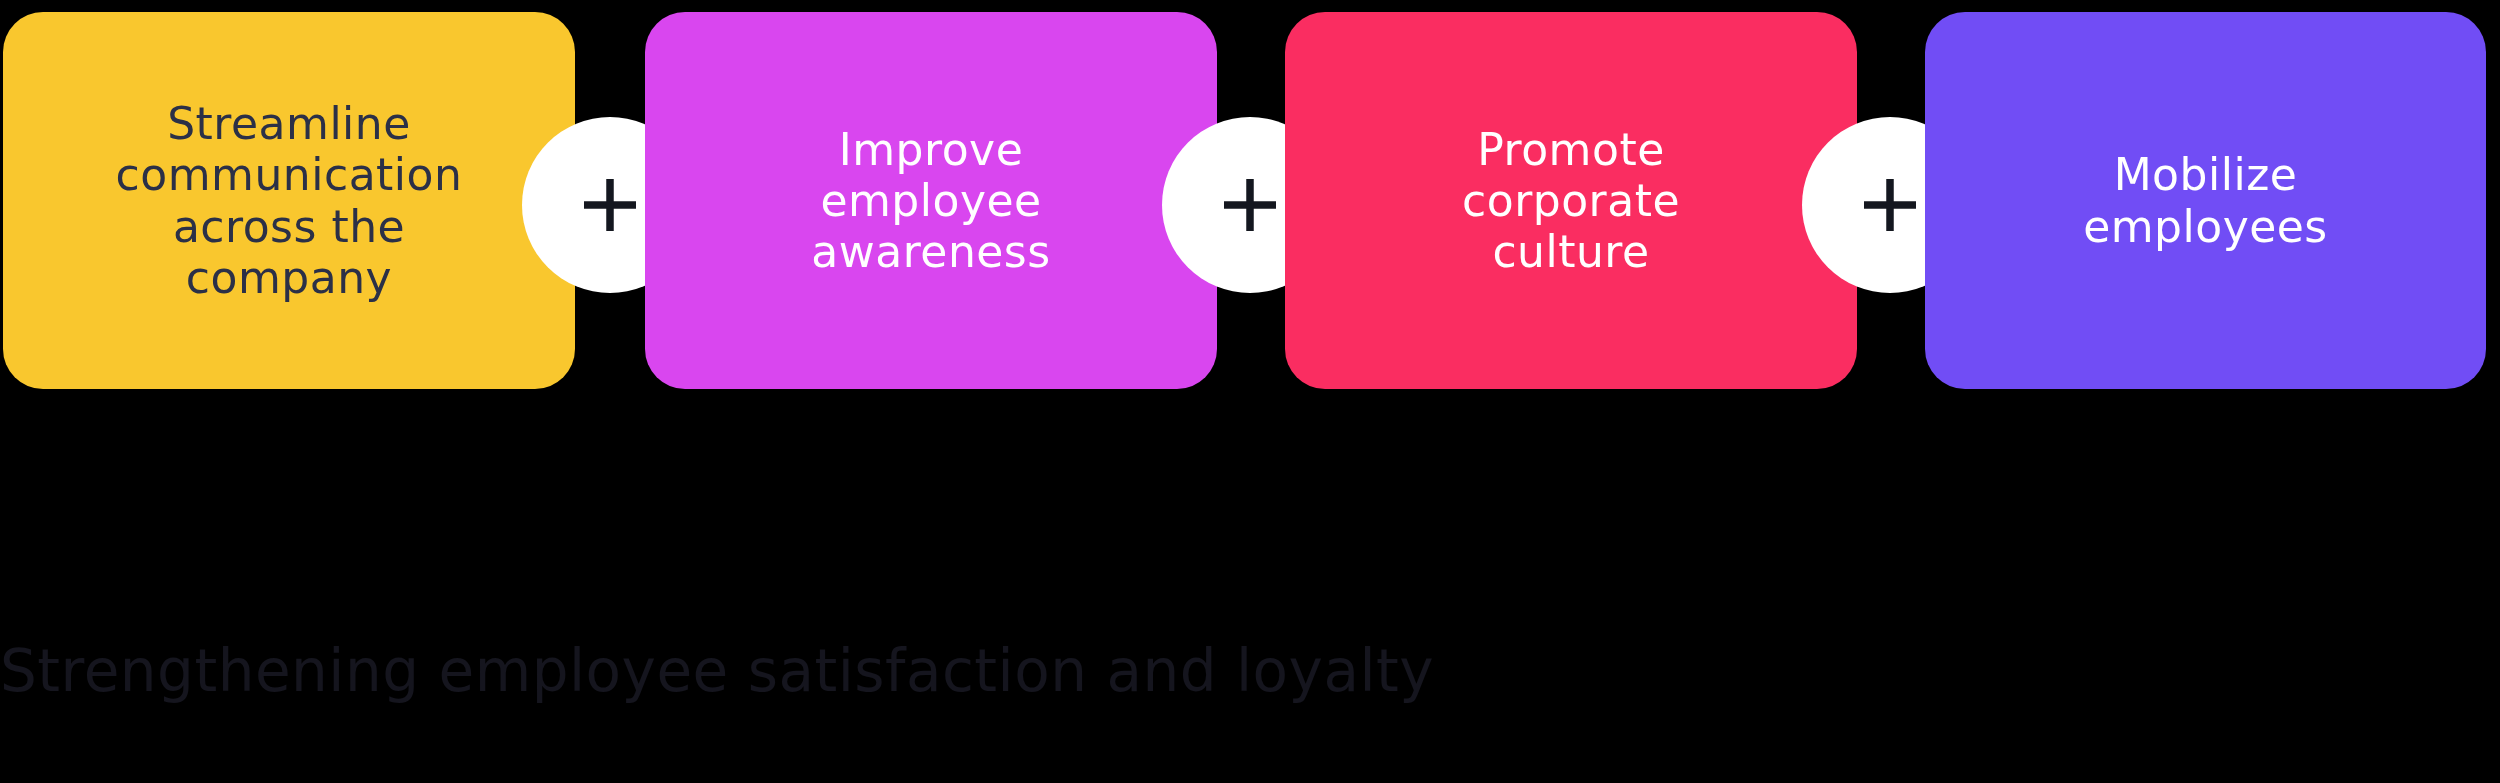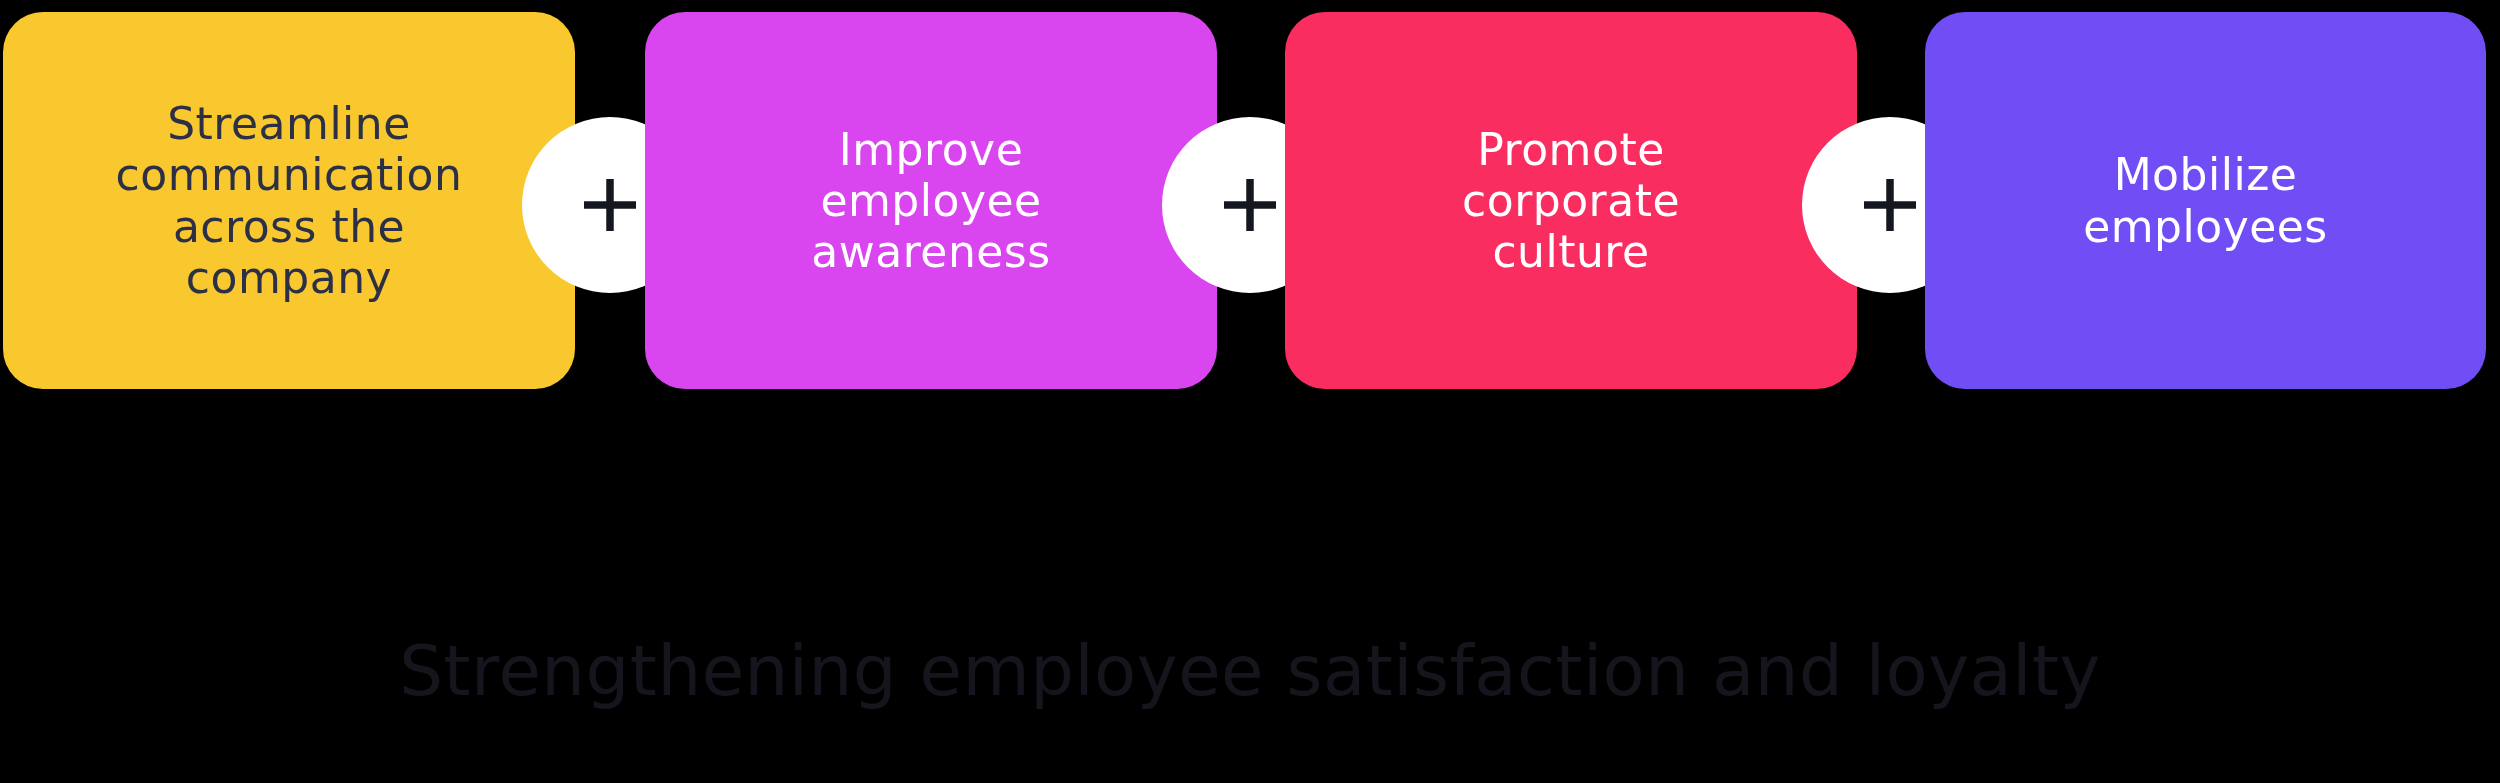--- a/index.html
+++ b/index.html
@@ -48,22 +48,22 @@
   .connector-2 { left: 1162px; }
   .connector-3 { left: 1802px; }
   .plus-icon { display: block; }
   .plus-icon line { stroke: currentColor; stroke-width: 7.5; }
 
   .footer-caption {
     position: absolute;
     top: 638px;
     left: 0;
     right: 0;
-    text-align: center;
-    font-size: 69px;
+    text-align: left;
+    font-size: 58px;
     line-height: 66px;
     letter-spacing: 0.5px;
   }
 </style>
 </head>
 <body>
 
 <div class="canvas" style="background-color: rgb(0, 0, 0);">
 
   <div class="card card-1" style="background-color: rgb(249, 199, 46); color: rgb(43, 48, 71);">Streamline

